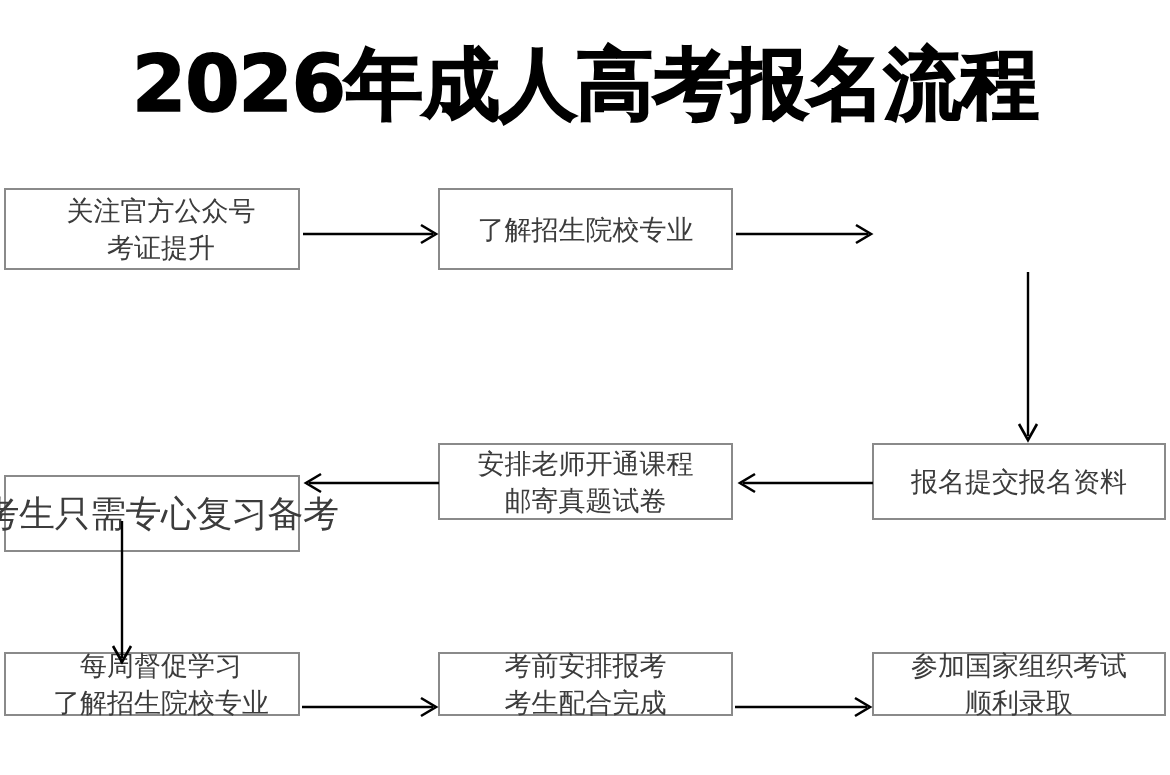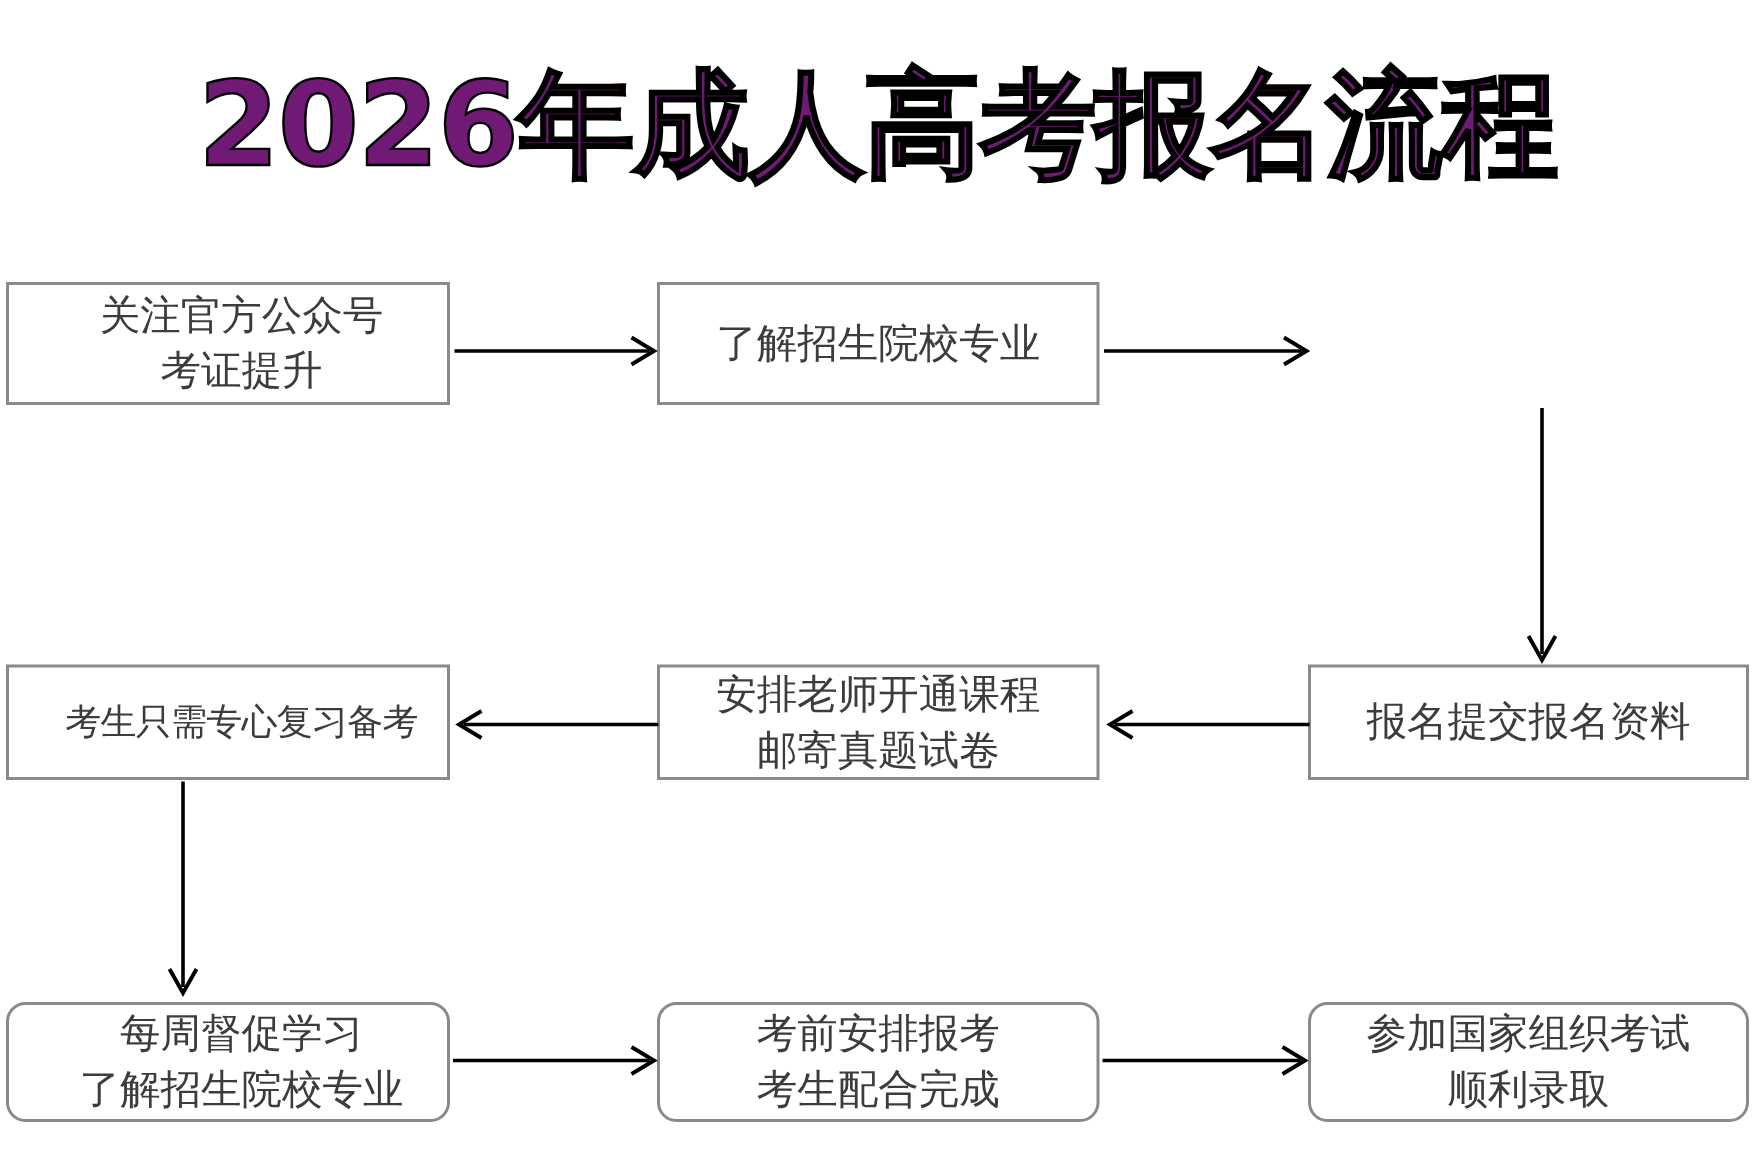--- a/index.html
+++ b/index.html
@@ -13,21 +13,21 @@
   #canvas{position:relative;width:1170px;height:775px;}
 
   
   .title{
     position:absolute;
     left:0;top:36px;width:1170px;
     text-align:center;
     font-size:78px;
     line-height:96px;
     font-weight:bold;
-    color:#701a75;
+    color:#000000;
     letter-spacing:-1px;
     font-family:"DejaVu Sans","Liberation Sans",sans-serif;
     -webkit-text-stroke:1.6px #000;
     white-space:nowrap;
   }
 
   
   .node{
     position:absolute;
     box-sizing:border-box;
@@ -38,31 +38,31 @@
     align-items:center;
     justify-content:center;
     color:#3c3c3c;
     font-size:27px;
     line-height:37px;
     font-family:"DejaVu Sans","Liberation Sans",sans-serif;
     text-align:center;
     white-space:nowrap;
   }
   .node .ln{display:block;}
-  .node.tight{font-size:24px;letter-spacing:-0.5px;}
+  .node.tight{font-size:36px;letter-spacing:-0.5px;margin-top:32px;}
 
   
   .c1{left:4px;width:296px;padding-left:18px;}
   .c2{left:438px;width:295px;}
   .c3{left:872px;width:294px;}
 
   
   .r1{top:188px;height:82px;}
   .r2{top:443px;height:77px;}
-  .r3{top:668px;height:80px;border-radius:13px;}
+  .r3{top:652px;height:64px;}
 
   
   .arrow{position:absolute;}
   .arrow svg{display:block;overflow:visible;}
   .aline{stroke:#000000;stroke-width:2.4;fill:none;}
   .ahead{stroke:#000000;stroke-width:2.6;fill:none;stroke-linecap:butt;stroke-linejoin:miter;}
 </style>
 </head>
 <body>
 

